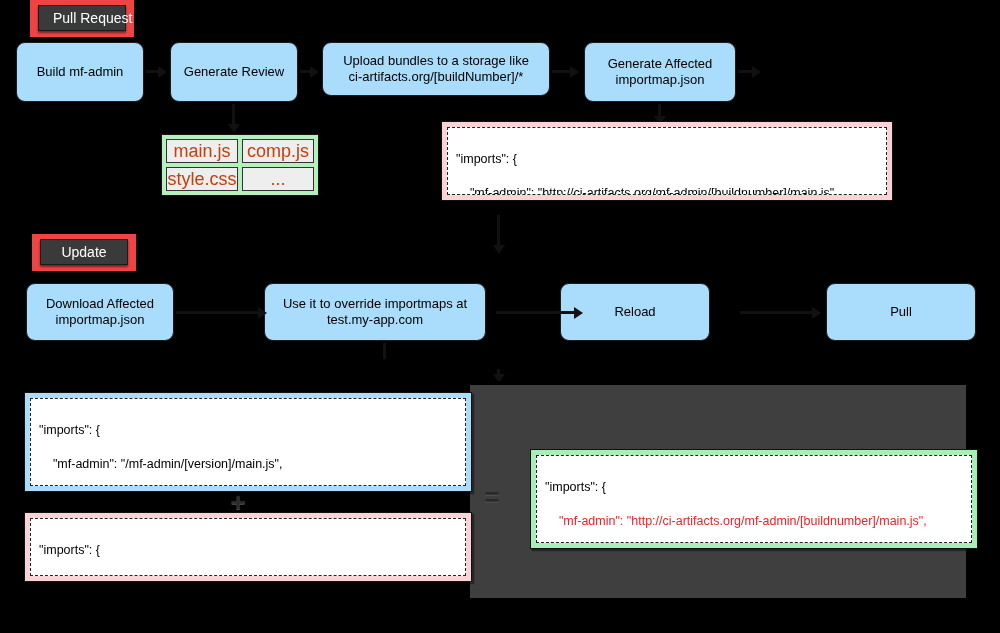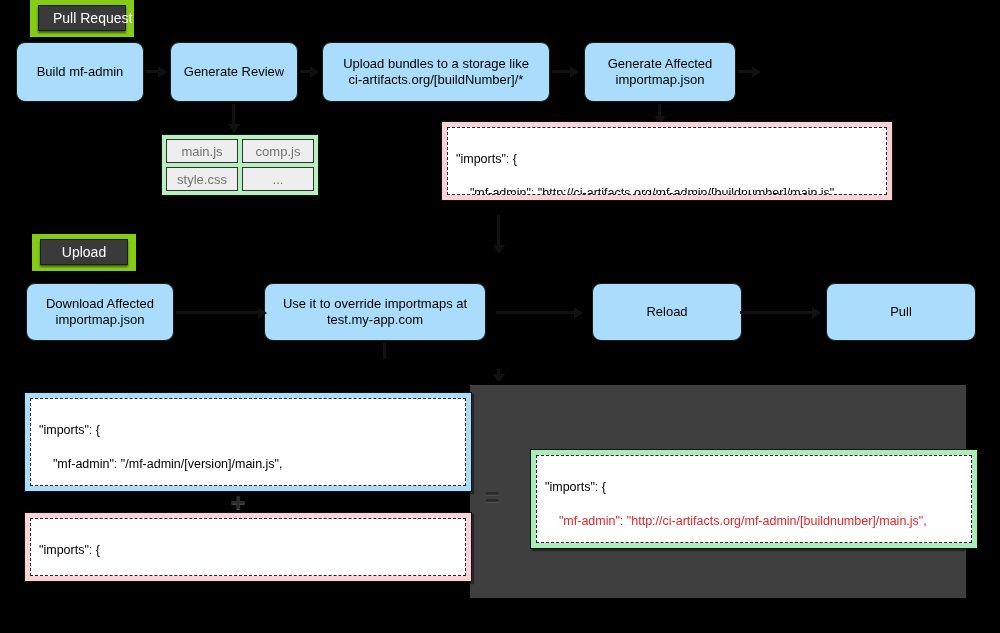--- a/index.html
+++ b/index.html
@@ -26,21 +26,21 @@
   
   .group {
     position: absolute;
     border: 2px solid #000000;
     border-radius: 6px;
     background: #000000;
     box-sizing: border-box;
   }
   .group-label {
     position: absolute;
-    background: #84cc16;
+    background: #ef4444;
     padding: 5px 8px 6px 8px;
     box-sizing: border-box;
     z-index: 20;
   }
   .group-label .chip {
     background: #3a3a3a;
     border: 1px solid #1a1a1a;
     color: #ffffff;
     font-size: 14px;
     line-height: 18px;
@@ -106,26 +106,26 @@
   .chips {
     display: grid;
     grid-template-columns: 1fr 1fr;
     gap: 4px;
     width: 100%;
     height: 100%;
   }
   .chip-file {
     background: #eeeeee;
     border: 1px solid #333333;
-    font-size: 13px;
+    font-size: 18px;
     line-height: 15px;
     display: flex;
     align-items: center;
     justify-content: center;
-    color: #737373;
+    color: #c2410c;
   }
 
   
   .subpanel {
     position: absolute;
     background: #3f3f3f;
     box-sizing: border-box;
   }
   .arrow-line-h {
     position: absolute;
@@ -181,21 +181,21 @@
   </div>
 
   <div class="pbox" style="left:16px; top:42px; width:128px; height:60px;">
     <span>Build mf-admin</span>
   </div>
 
   <div class="pbox" style="left:170px; top:42px; width:128px; height:60px;">
     <span>Generate Review</span>
   </div>
 
-  <div class="pbox" style="left:322px; top:42px; width:228px; height:60px; white-space:pre-line;">
+  <div class="pbox" style="left:322px; top:42px; width:228px; height:54px; white-space:pre-line;">
     <span>Upload bundles to a storage like
 ci-artifacts.org/[buildNumber]/*</span>
   </div>
 
   <div class="pbox" style="left:584px; top:42px; width:152px; height:60px; white-space:pre-line;justify-content:center;">
     <span>Generate Affected
 importmap.json</span>
   </div>
 
 
@@ -233,34 +233,34 @@
 
     </div>
   </div>
 
   <div class="arrow-line-v" style="left:497px; top:215px; height:34px;"></div>
   <div class="arrow-head-d" style="left:493px; top:245px;"></div>
 
   <div class="group" style="left:6px; top:256px; width:982px; height:113px;"></div>
 
   <div class="group-label" style="left:32px; top:234px; width:104px;">
-    <span class="chip">Upload</span>
+    <span class="chip">Update</span>
   </div>
 
   <div class="pbox" style="left:26px; top:283px; width:148px; height:58px; white-space:pre-line;">
     <span>Download Affected
 importmap.json</span>
   </div>
 
   <div class="pbox" style="left:264px; top:283px; width:222px; height:58px; white-space:pre-line;">
     <span>Use it to override importmaps at
 test.my-app.com</span>
   </div>
 
-  <div class="pbox" style="left:592px; top:283px; width:150px; height:58px;">
+  <div class="pbox" style="left:560px; top:283px; width:150px; height:58px;">
     <span>Reload</span>
   </div>
 
   <div class="pbox" style="left:826px; top:283px; width:150px; height:58px;">
     <span>Pull</span>
   </div>
 
   <div class="arrow-line-h" style="left:176px; top:311px; width:84px;"></div>
   <div class="arrow-head-r" style="left:258px; top:307px;"></div>
 

